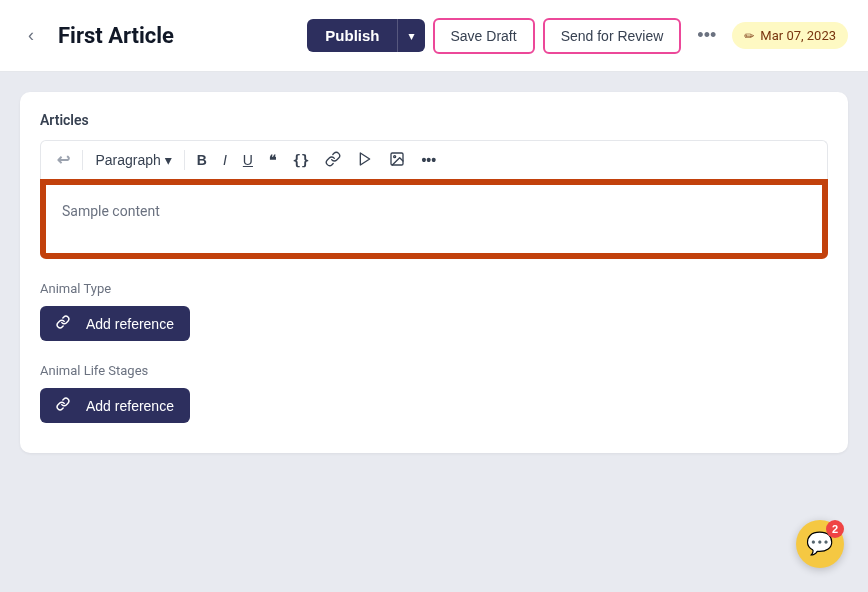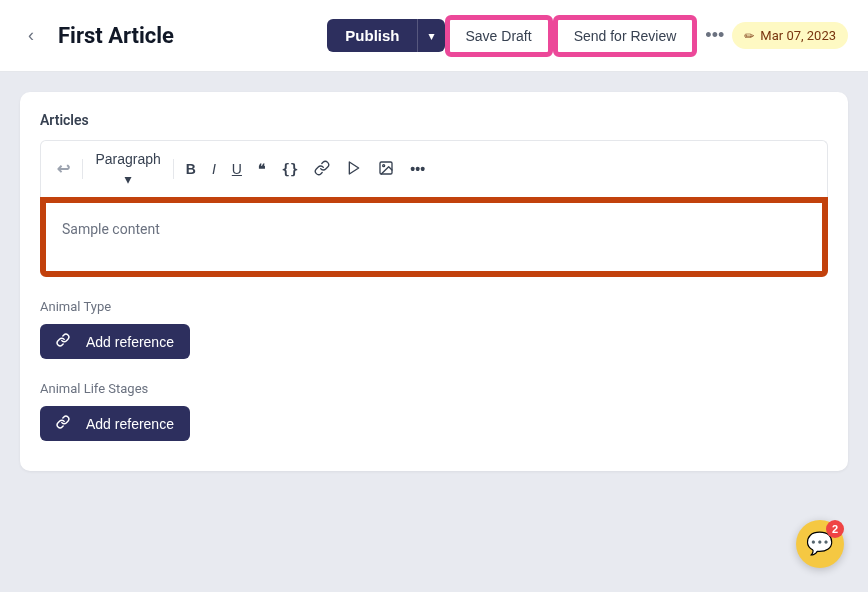--- a/index.html
+++ b/index.html
@@ -31,21 +31,21 @@
     }
     .article-title {
       font-size: 22px;
       font-weight: 700;
       color: #111827;
       flex: 1;
     }
     .nav-actions {
       display: flex;
       align-items: center;
-      gap: 0;
+      gap: 8px;
     }
     .publish-btn-group {
       display: flex;
       align-items: stretch;
     }
     .publish-main {
       background: #2d2f5e;
       color: #fff;
       border: none;
       padding: 8px 18px;
@@ -60,21 +60,21 @@
       border: none;
       border-left: 1px solid rgba(255,255,255,0.2);
       padding: 8px 10px;
       border-radius: 0 6px 6px 0;
       cursor: pointer;
       font-size: 12px;
     }
     .nav-btn {
       background: #fff;
       color: #374151;
-      border: 5px solid #ec4899;
+      border: 2px solid #ec4899;
       padding: 8px 16px;
       font-size: 14px;
       font-weight: 500;
       border-radius: 6px;
       cursor: pointer;
     }
     .more-btn {
       background: none;
       border: none;
       color: #6b7280;
@@ -147,21 +147,20 @@
     .toolbar-select {
       display: flex;
       align-items: center;
       gap: 4px;
       border: none;
       background: none;
       font-size: 14px;
       color: #374151;
       cursor: pointer;
       padding: 4px 6px;
-      flex-direction: column;
     }
     .undo-btn {
       color: #9ca3af;
       font-size: 16px;
     }
 
     
     .editor-content {
       border: 6px solid #c2410c;
       border-radius: 0 0 6px 6px;

